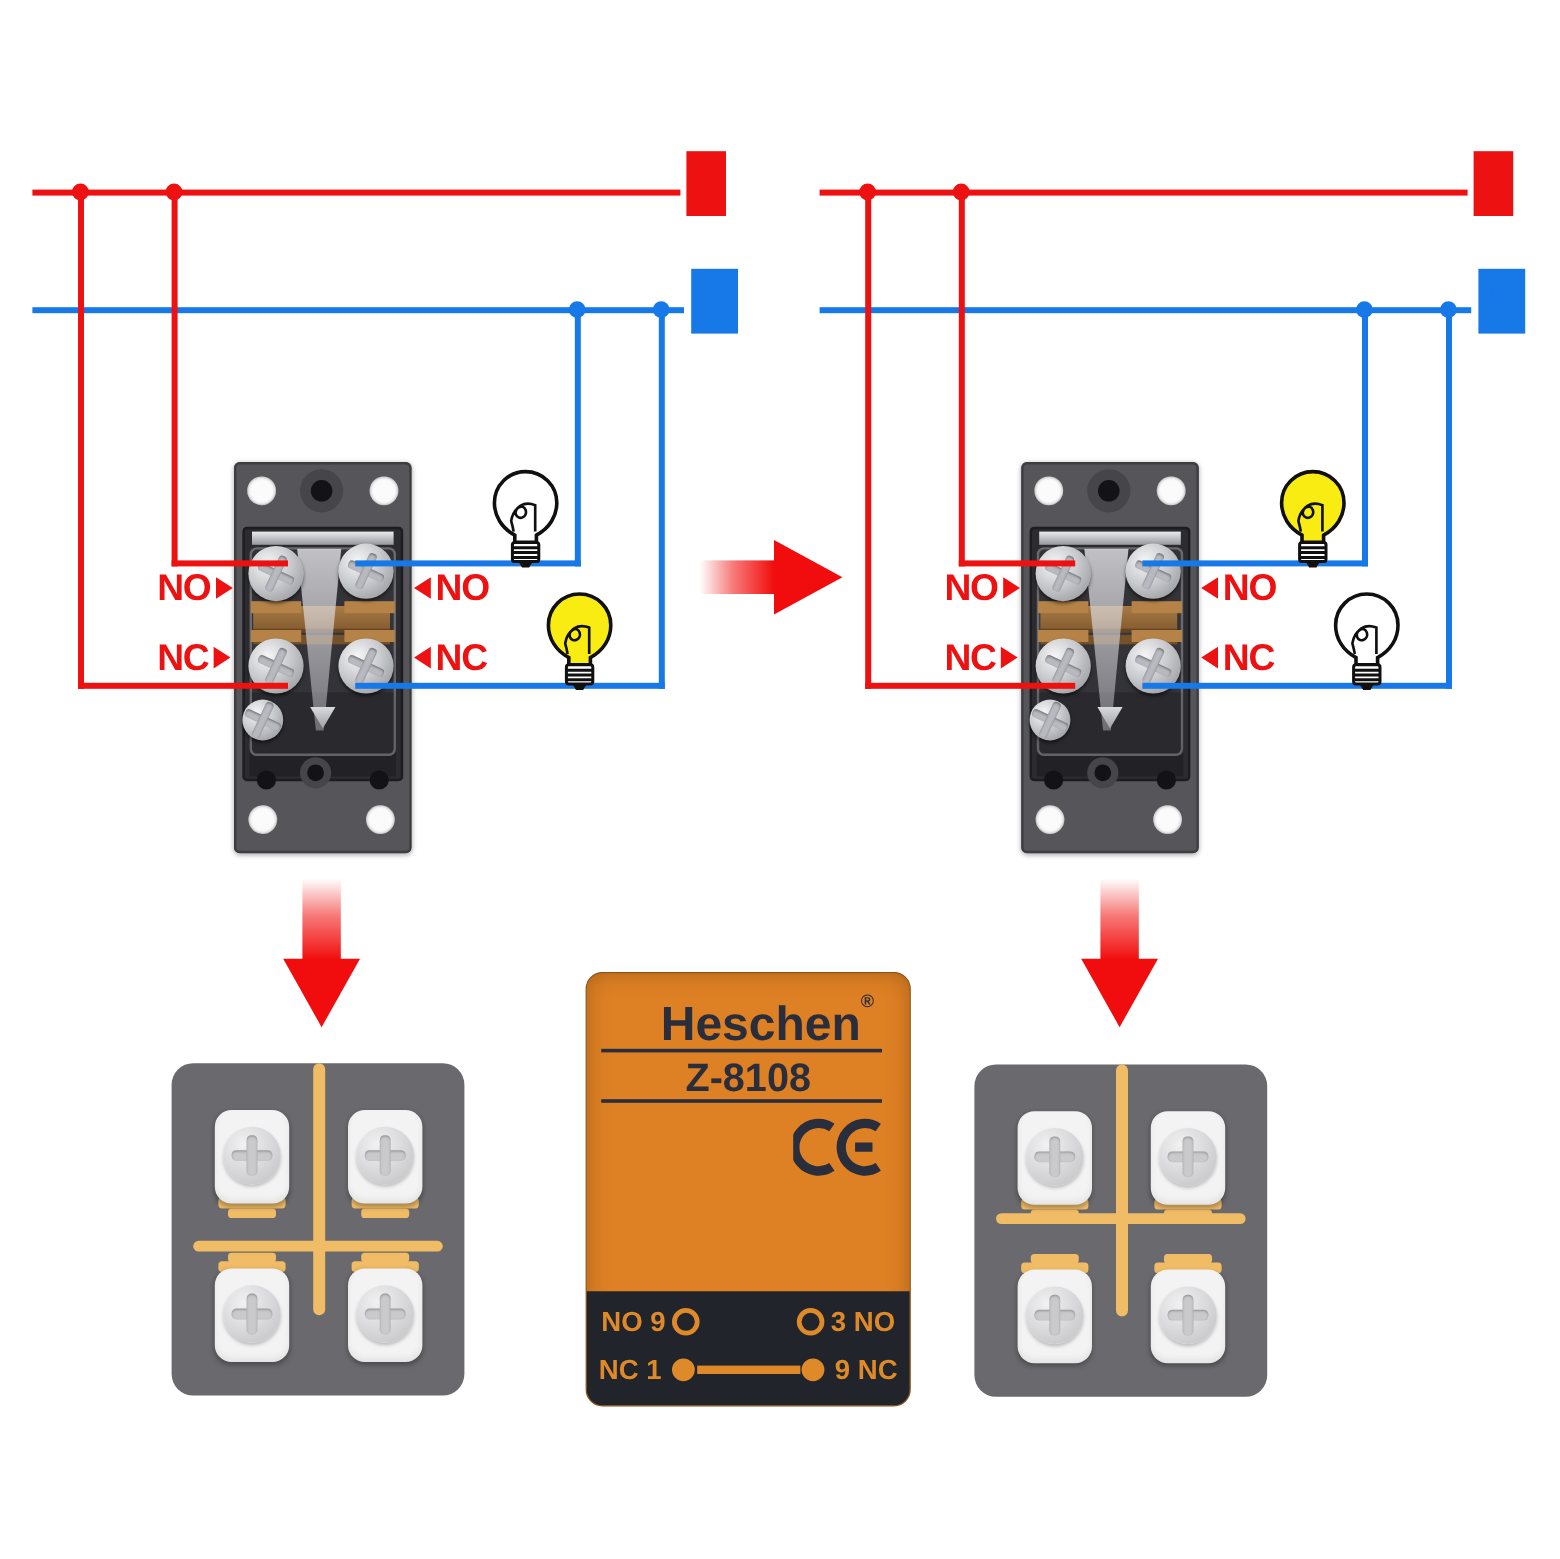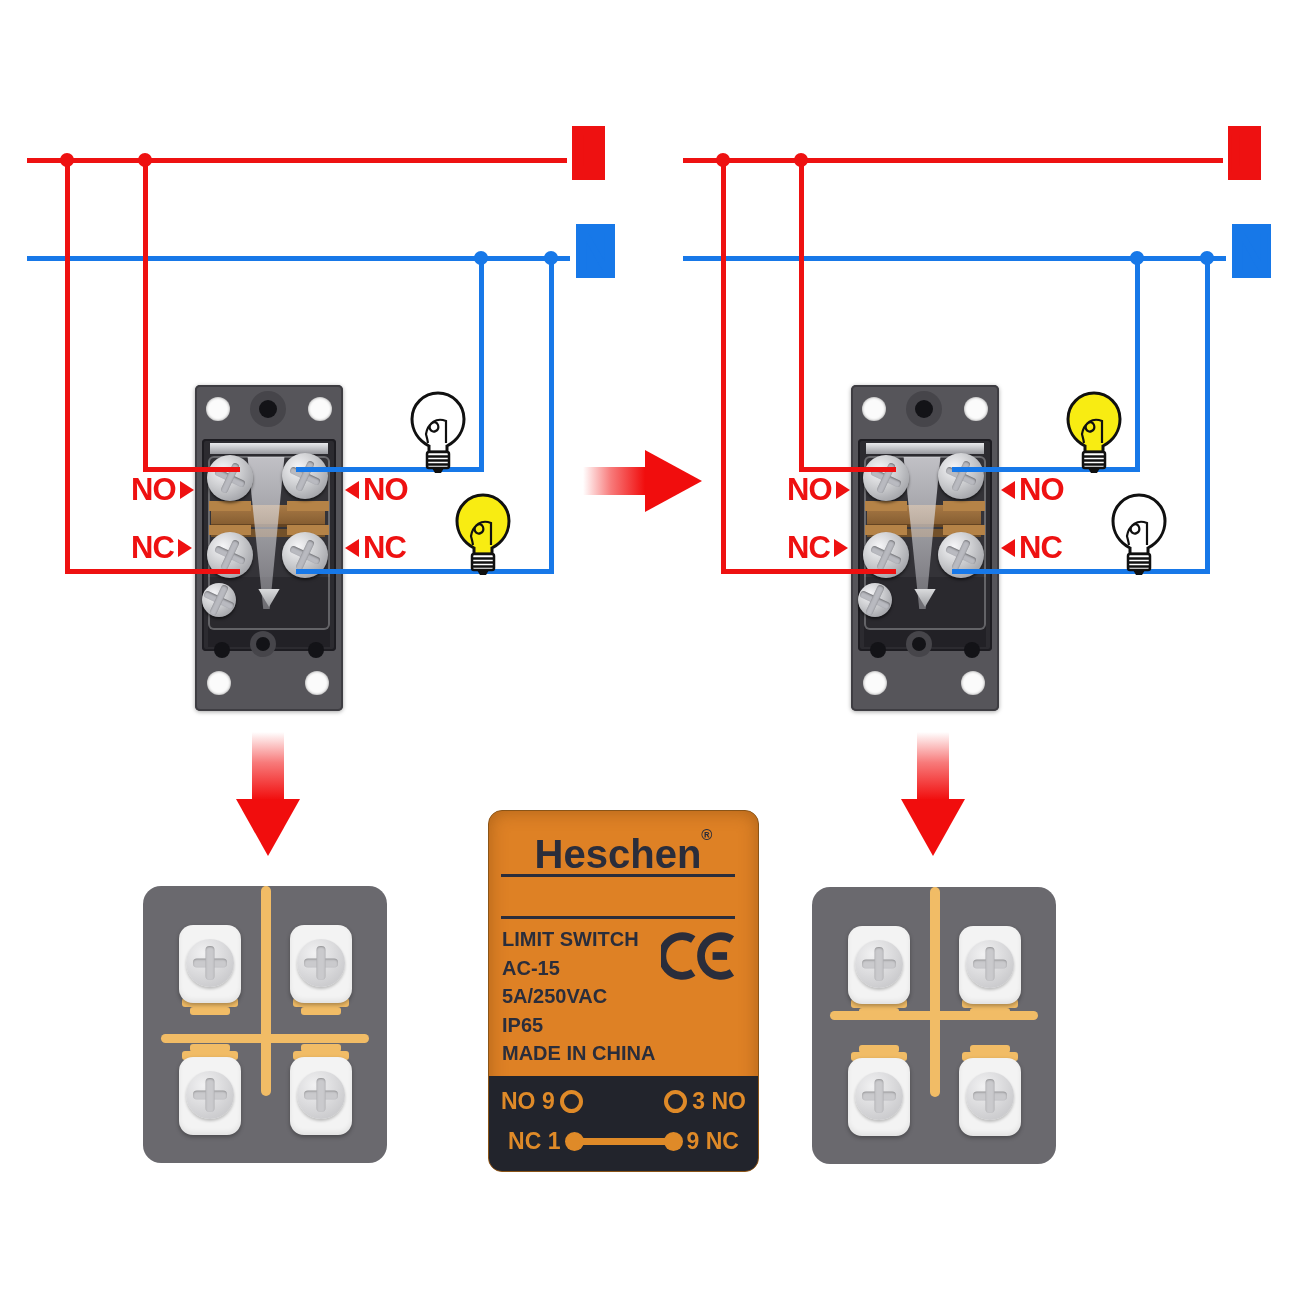--- a/index.html
+++ b/index.html
@@ -74,32 +74,32 @@
   .pscrew{position:absolute;left:7px;top:14px;width:48px;height:48px;border-radius:50%;
           background:radial-gradient(circle at 36% 30%,#F1F1F2 0%,#DBDBDD 45%,#BFBFC2 100%);
           box-shadow:0 2px 3px rgba(0,0,0,.22);}
   .pscrew::before,.pscrew::after{content:"";position:absolute;left:50%;top:50%;background:#CACACD;border-radius:4px;
           box-shadow:inset 0 1px 2px rgba(0,0,0,.28);}
   .pscrew::before{width:34px;height:9px;transform:translate(-50%,-50%);}
   .pscrew::after{width:9px;height:34px;transform:translate(-50%,-50%);}
   
   .plabel{position:absolute;left:488px;top:810px;width:269px;height:360px;background:#DE8125;border-radius:14px;
           border:1px solid #8A5417;box-shadow:inset 0 0 18px rgba(80,40,0,.35);color:#2A2D3B;}
-  .plabel .brand{position:absolute;left:0;top:16px;width:100%;text-align:center;font-size:40px;line-height:1;letter-spacing:0;}
+  .plabel .brand{position:absolute;left:16px;top:16px;width:100%;text-align:center;font-size:40px;line-height:1;letter-spacing:0;}
   .plabel .brand sup{font-size:15px;vertical-align:28px;}
   .plabel .rule{position:absolute;left:12px;width:234px;height:3px;background:#2A2D3B;}
   .plabel .model{position:absolute;left:0;top:70px;width:100%;text-align:center;font-size:33px;line-height:1;}
   .plabel .specs{position:absolute;left:13px;top:114px;font-size:20px;line-height:28.6px;letter-spacing:0;}
   .plabel .ce{position:absolute;left:172px;top:116px;}
   .plabel .band{position:absolute;left:0;bottom:0;width:100%;height:95px;background:#22242C;
                 border-radius:0 0 13px 13px;color:#DF8A28;font-size:23px;}
   .band .row1{position:absolute;left:12px;right:12px;top:12px;display:flex;justify-content:space-between;align-items:center;}
   .band .grp{display:flex;align-items:center;gap:5px;}
   .ringdot{width:15px;height:15px;border:4px solid #DF8A28;border-radius:50%;}
-  .band .row2{position:absolute;left:10px;right:10px;top:52px;display:flex;align-items:center;justify-content:center;}
+  .band .row2{position:absolute;left:10px;right:10px;top:52px;display:flex;align-items:center;justify-content:space-between;}
   .fdot{width:19px;height:19px;border-radius:50%;background:#DF8A28;}
   .linkbar{width:86px;height:7px;background:#DF8A28;margin:0 -3px;}
 </style>
 </head>
 <body>
 
 <div id="stage">
 
   <div class="circuit" style="left:0">
 
@@ -333,28 +333,22 @@
         <div class="pscrew"></div>
       </div>
     <div class="pad" style="left:147px;top:171px">
         <div class="pscrew"></div>
       </div>
   </div>
 
   <div class="plabel">
     <div class="brand"><span>Heschen</span><sup>®</sup></div>
     <div class="rule" style="top:63px"></div>
+    <div class="model">Z-8108</div>
     <div class="rule" style="top:105px"></div>
-    <div class="specs">
-      <div>LIMIT SWITCH</div>
-      <div>AC-15</div>
-      <div>5A/250VAC</div>
-      <div>IP65</div>
-      <div>MADE IN CHINA</div>
-    </div>
     <div class="ce">
       <svg width="78" height="58" viewBox="0 0 80 60">
         <path d="M33 13 A20.5 20.5 0 1 0 33 47" fill="none" stroke="#2A2D3B" stroke-width="8"></path>
         <path d="M73 13 A20.5 20.5 0 1 0 73 47" fill="none" stroke="#2A2D3B" stroke-width="8"></path>
         <path d="M53 30 L68 30" fill="none" stroke="#2A2D3B" stroke-width="8"></path>
       </svg>
     </div>
     <div class="band">
       <div class="row1">
         <div class="grp">

